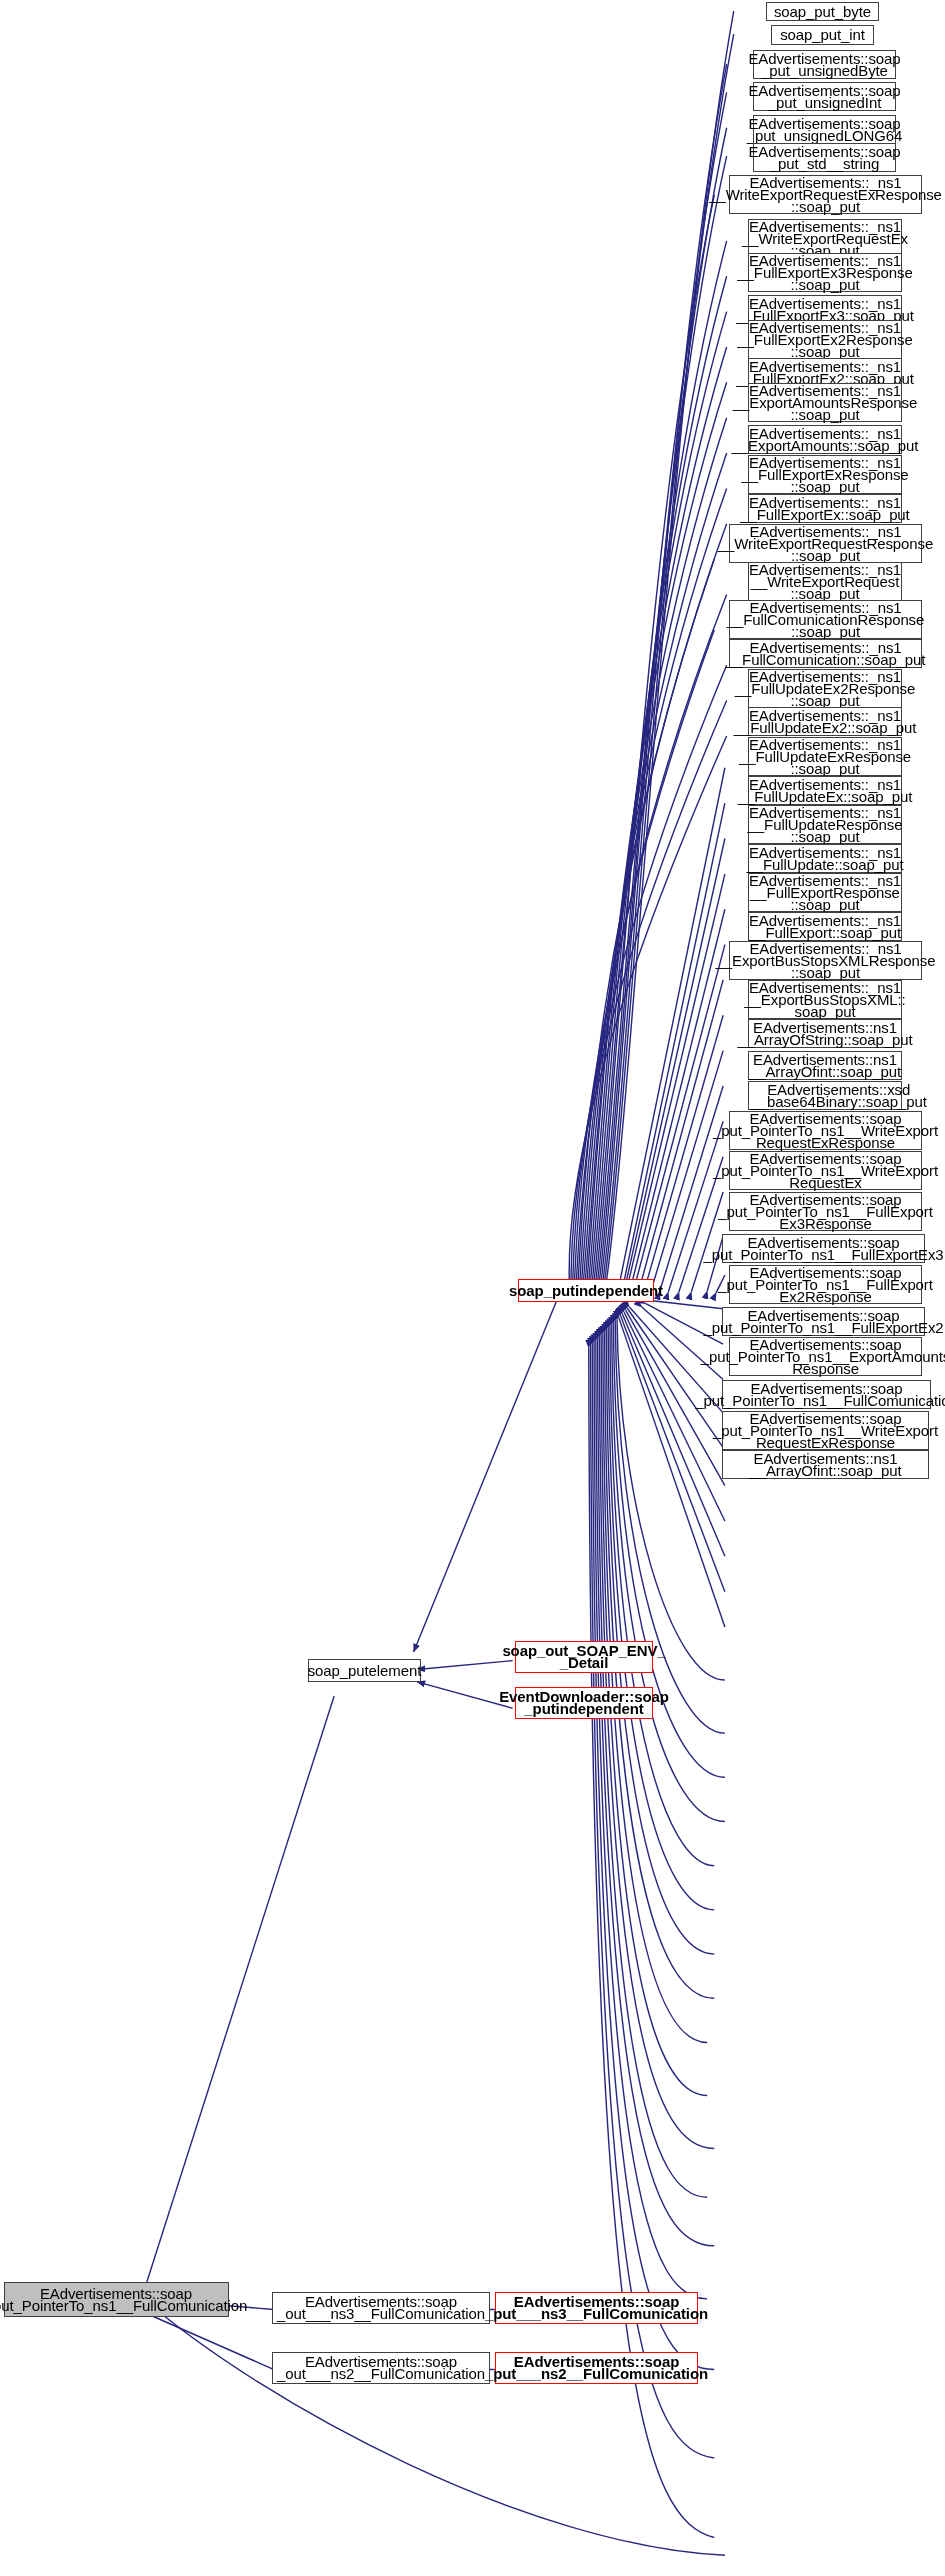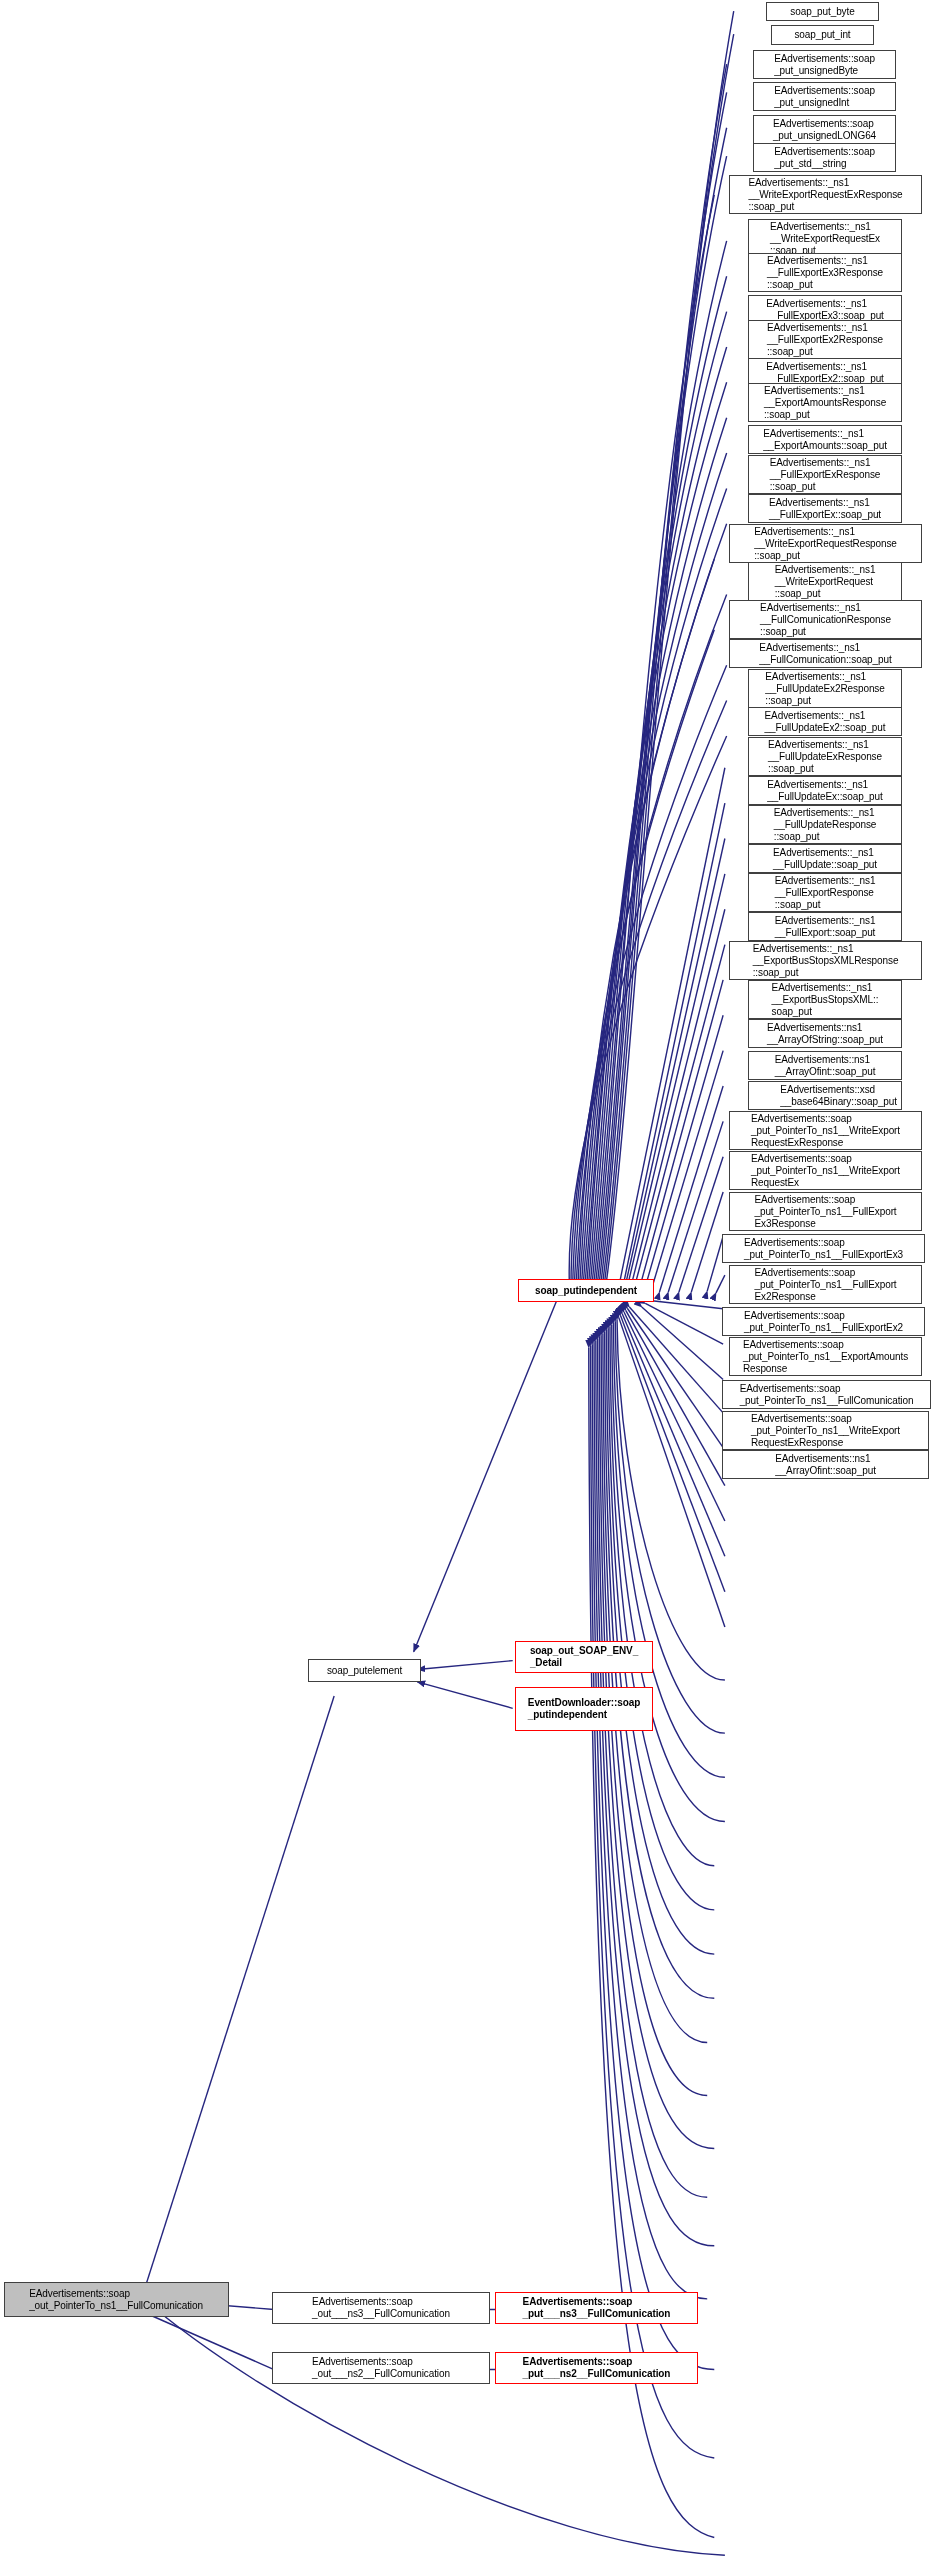--- a/index.html
+++ b/index.html
@@ -24,25 +24,25 @@
     width: 945px;
     height: 2576px;
     pointer-events: none;
   }
   .node {
     position: absolute;
     box-sizing: border-box;
     display: flex;
     align-items: center;
     justify-content: center;
-    text-align: left;
+    text-align: center;
     background: #ffffff;
     border: 0.9px solid #404040;
     color: #000000;
-    font-size: 10px;
+    font-size: 15px;
     line-height: 12px;
     letter-spacing: -0.1px;
     padding: 0.9px 2.7px;
     white-space: pre-line;
     cursor: default;
   }
   .node.red {
     border-color: #ff0000;
     font-weight: bold;
   }
@@ -246,21 +246,21 @@
 _put_PointerTo_ns1__ExportAmounts
 Response</div>
   <div class="node" style="left:722px; top:1380px; width:209px; height:29px;">EAdvertisements::soap
 _put_PointerTo_ns1__FullComunication</div>
 
   <div class="node red" style="left:518px; top:1279px; width:136px; height:23px;">soap_putindependent</div>
   <div class="node" style="left:308px; top:1659px; width:113px; height:23px;">soap_putelement</div>
 
   <div class="node red" style="left:515px; top:1641px; width:138px; height:32px;">soap_out_SOAP_ENV_
 _Detail</div>
-  <div class="node red" style="left:515px; top:1687px; width:138px; height:44px;">EventDownloader::soap
+  <div class="node red" style="left:515px; top:1687px; width:138px; height:32px;">EventDownloader::soap
 _putindependent</div>
 
   <div class="node root" style="left:3.5px; top:2282px; width:225px; height:35px;">EAdvertisements::soap
 _out_PointerTo_ns1__FullComunication</div>
 
   <div class="node" style="left:272px; top:2292px; width:218px; height:32px;">EAdvertisements::soap
 _out___ns3__FullComunication</div>
   <div class="node" style="left:272px; top:2352px; width:218px; height:32px;">EAdvertisements::soap
 _out___ns2__FullComunication</div>
   <div class="node red" style="left:495px; top:2292px; width:203px; height:32px;">EAdvertisements::soap

